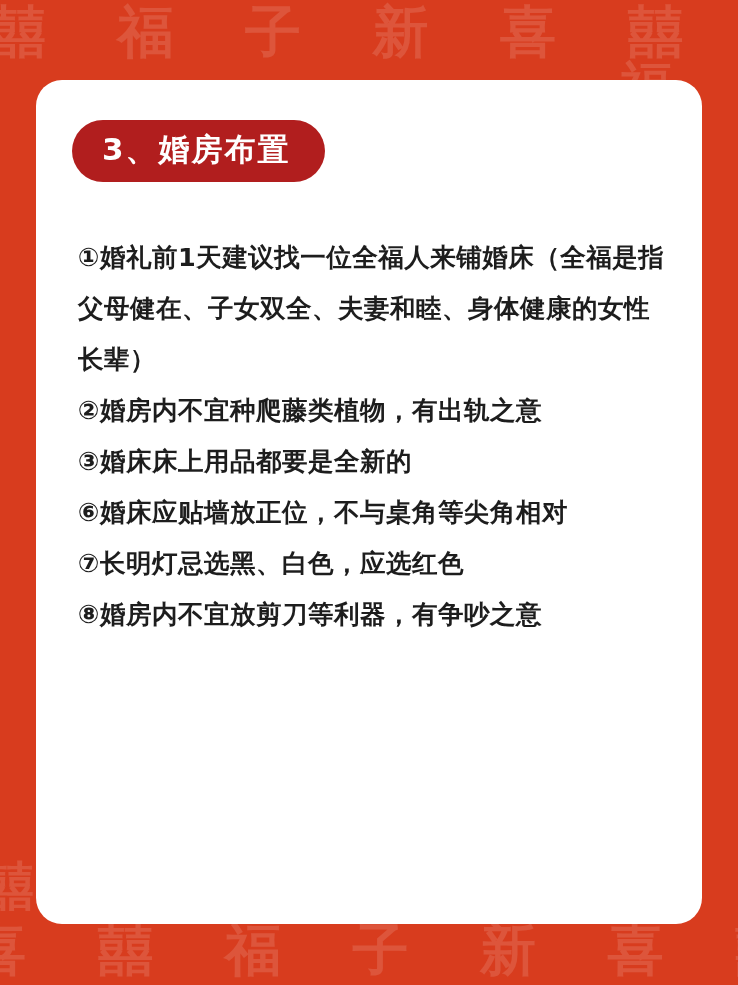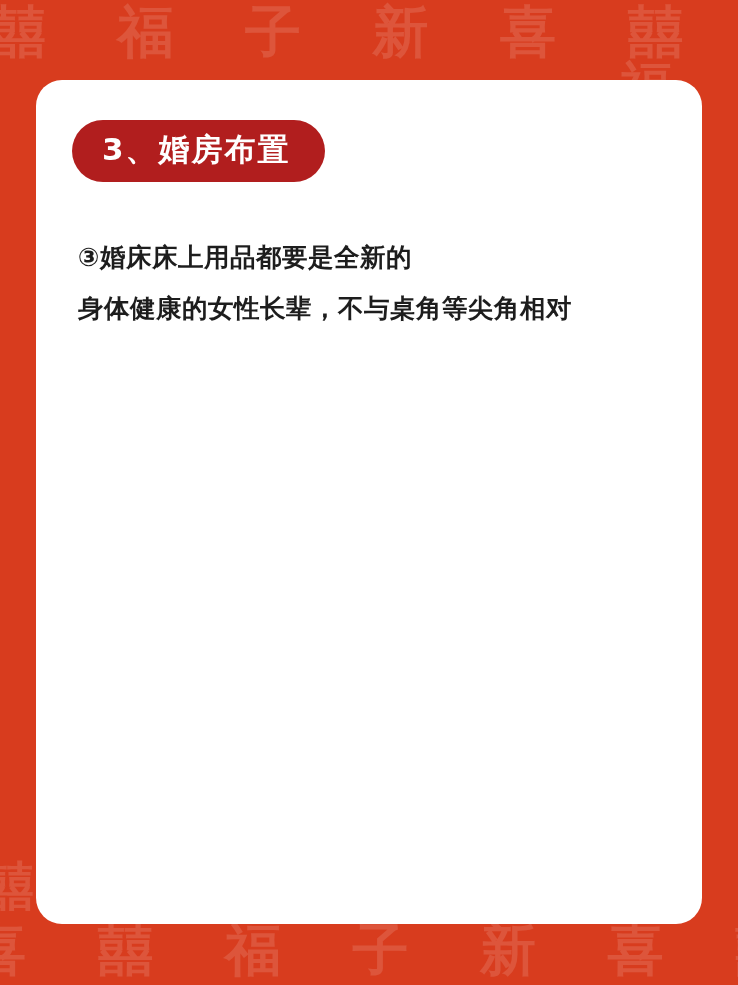--- a/index.html
+++ b/index.html
@@ -104,18 +104,22 @@
     <div class="bg-row r4">囍 喜 福 子 新 喜</div>
   </div>
 
   <div class="card">
 
     <div class="title-wrap">
       <span class="title-pill">3、婚房布置</span>
     </div>
 
     <div class="body-text">
+      <div class="line wrap">①婚礼前1天建议找一位全福人来铺婚床（全福是指父母健在、子女双全、夫妻和睦、身体健康的女性长辈）</div>
+      <div class="line">②婚房内不宜种爬藤类植物，有出轨之意</div>
       <div class="line">③婚床床上用品都要是全新的</div>
-      <div class="line">身体健康的女性长辈，不与桌角等尖角相对</div>
+      <div class="line">⑥婚床应贴墙放正位，不与桌角等尖角相对</div>
+      <div class="line">⑦长明灯忌选黑、白色，应选红色</div>
+      <div class="line">⑧婚房内不宜放剪刀等利器，有争吵之意</div>
     </div>
 
   </div>
 </div>
 
 </body></html>

